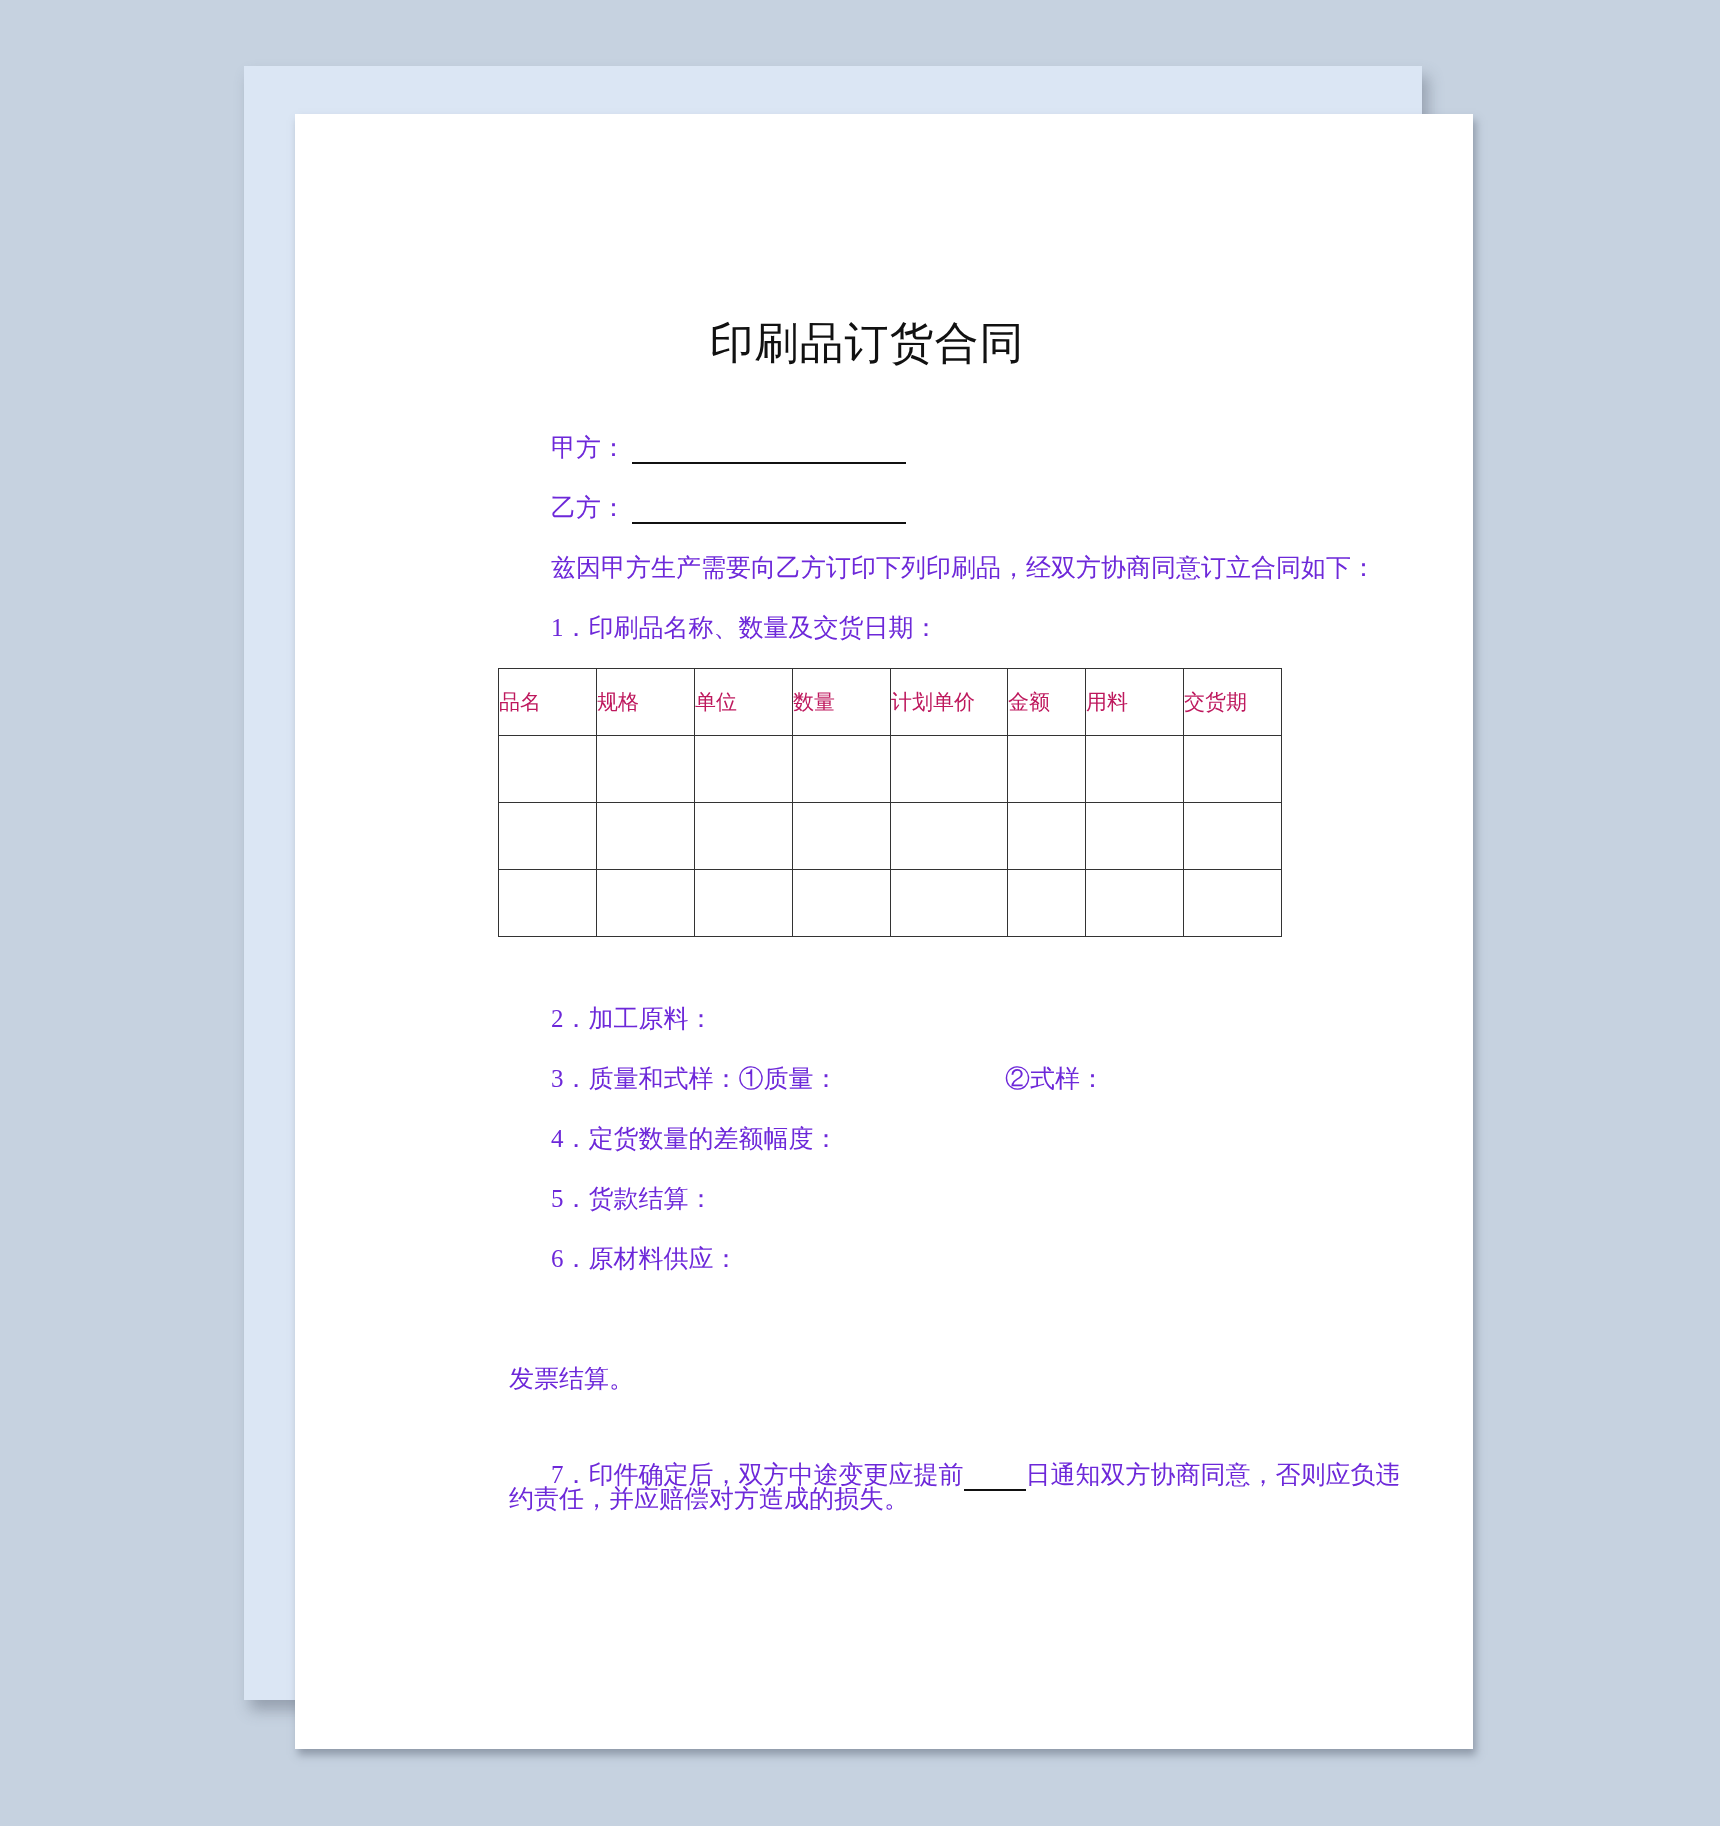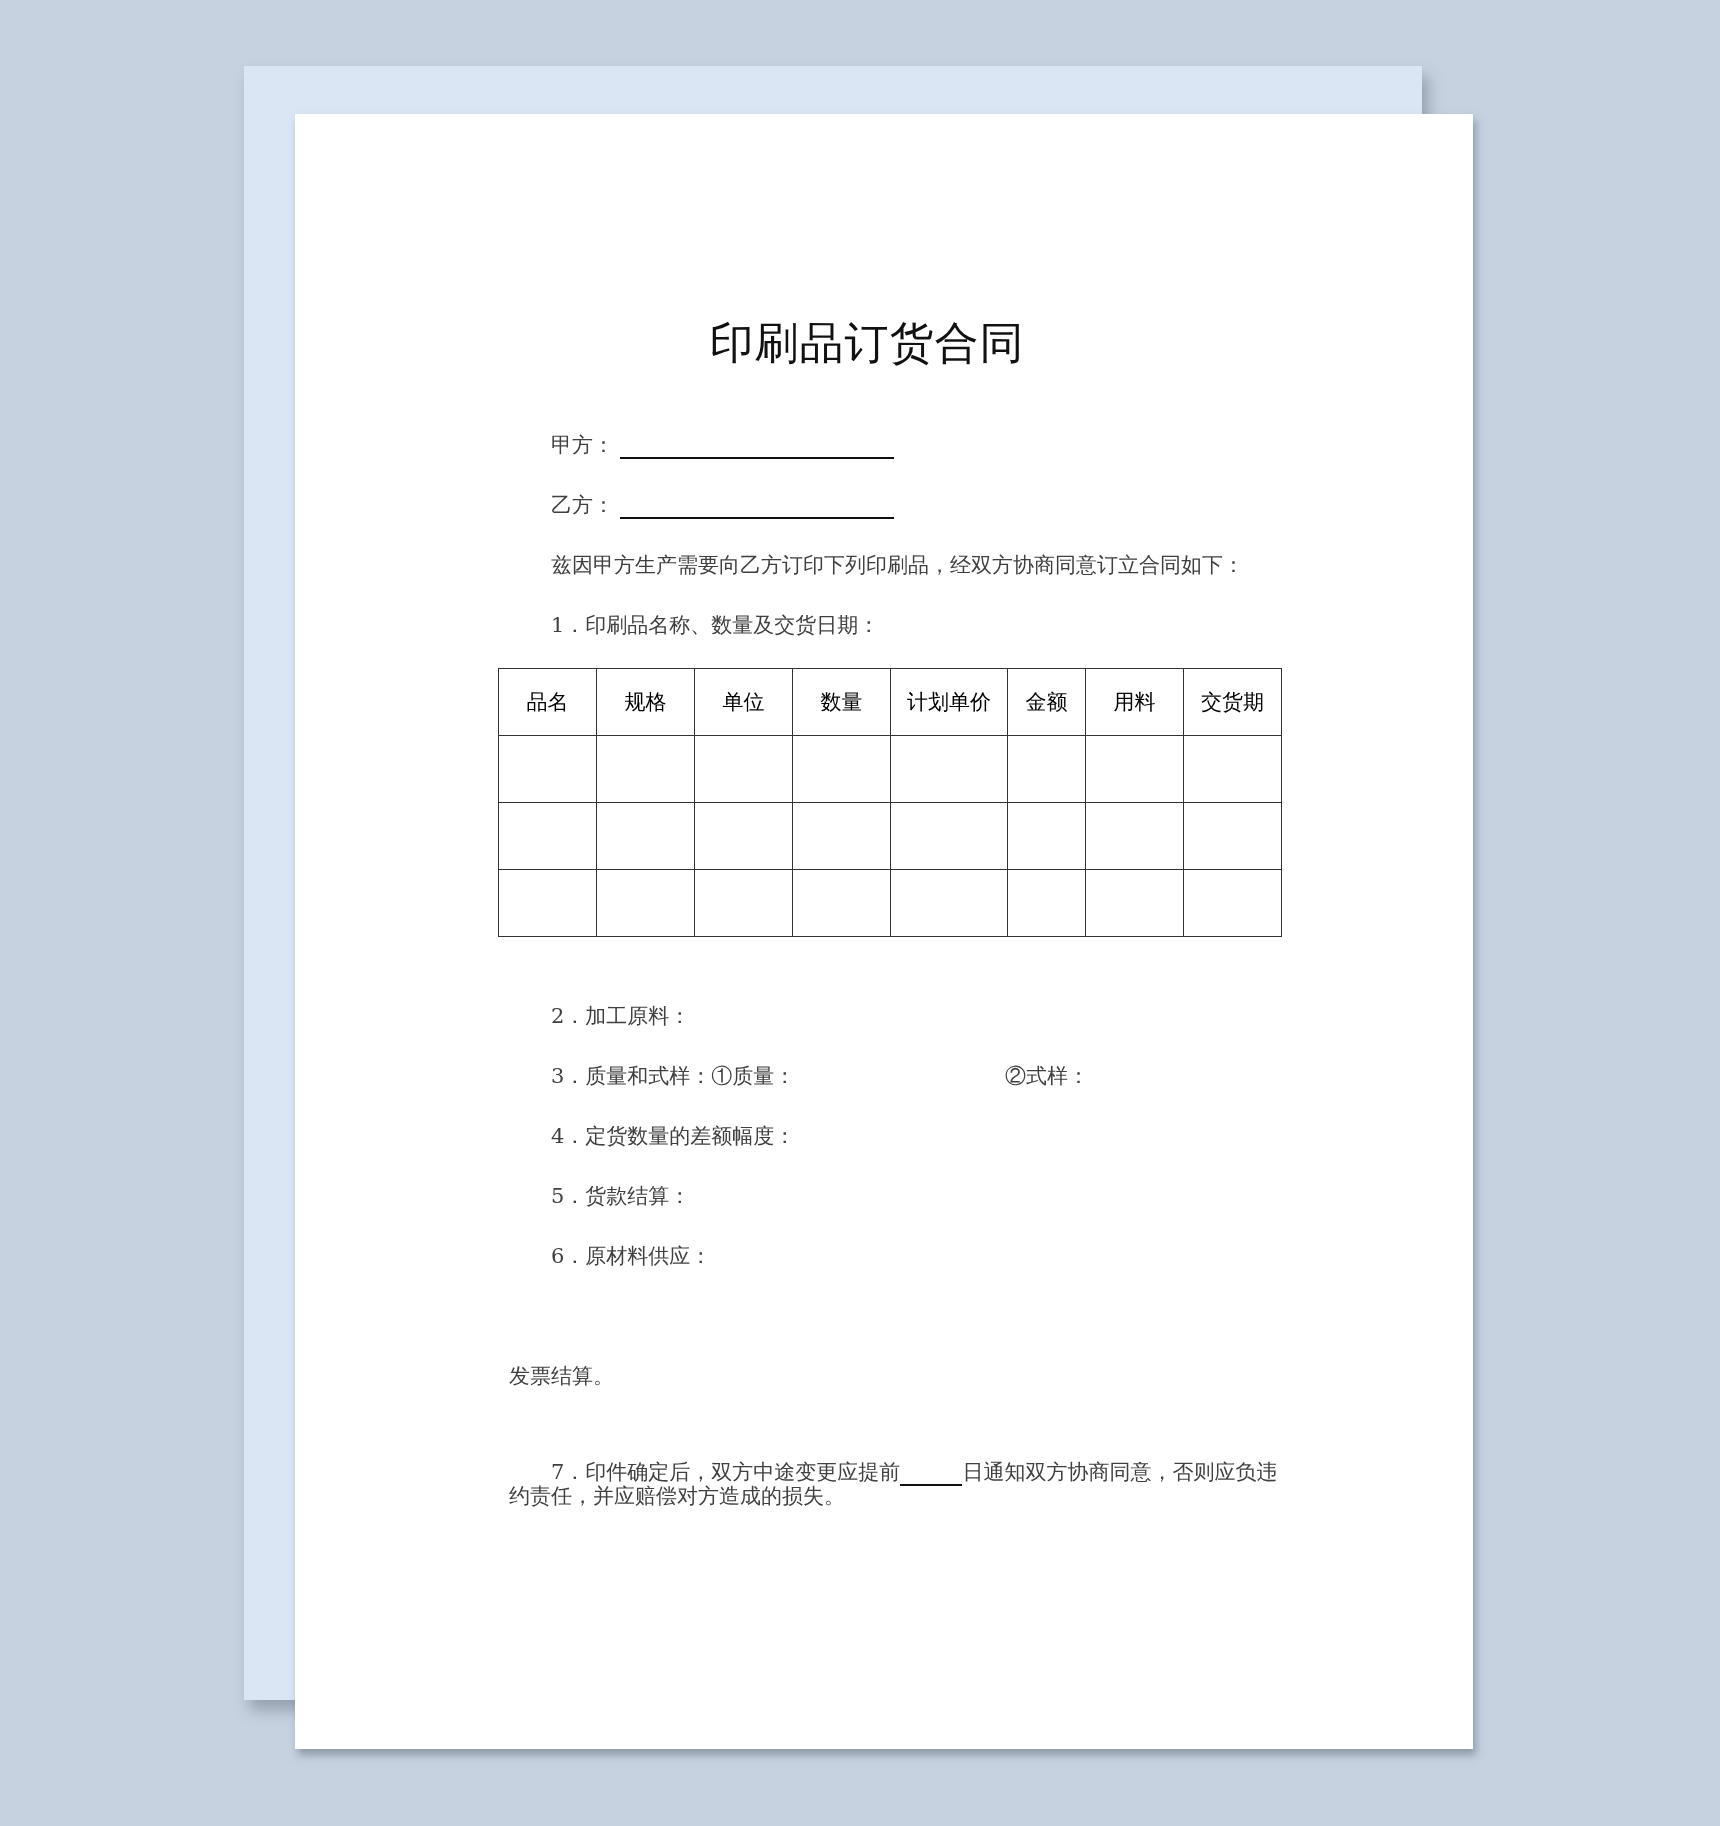--- a/index.html
+++ b/index.html
@@ -22,33 +22,33 @@
     background: #ffffff;
     box-shadow: 3px 6px 8px rgba(90,100,115,0.5);
   }
   .title {
     position: absolute; left: 0; right: 0; top: 308px;
     text-align: center;
     font-family: "DejaVu Sans", "Liberation Sans", sans-serif;
     font-size: 44px; letter-spacing: 1px; color: #111;
   }
   .line {
-    position: absolute; font-size: 21px; white-space: nowrap; color: #404040;
+    position: absolute; font-size: 25px; white-space: nowrap; color: #6d28d9; font-family: Liberation Serif, serif;
   }
   .blank {
     display: inline-block; border-bottom: 2px solid #111;
     vertical-align: bottom; margin-left: 6px;
   }
   .doc-table {
     position: absolute; left: 491px; top: 668px;
     border-collapse: collapse;
   }
   .doc-table td {
     border: 1.5px solid #333; height: 66px; padding: 0;
-    text-align: center; font-size: 21px; color: #000000;
+    text-align: left; font-size: 21px; color: #be185d;
   }
 </style>
 </head>
 <body>
 
 <div class="back-page"></div>
 
 <div class="front-page">
 </div>
 

